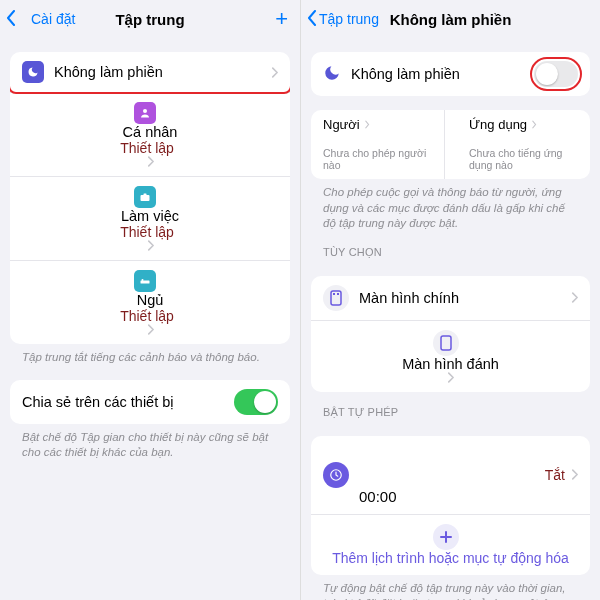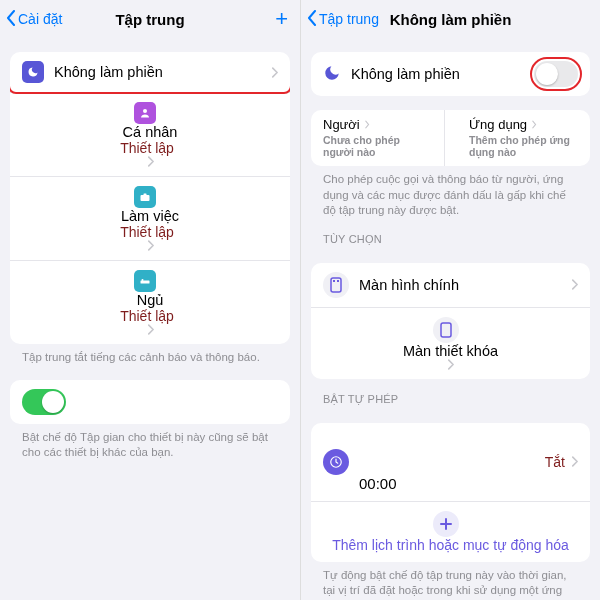--- a/index.html
+++ b/index.html
@@ -16,55 +16,55 @@
   .group { background: #fff; border-radius: 10px; overflow: hidden; margin-top: 14px; }
   .row { display: flex; align-items: center; padding: 9px 12px; min-height: 40px; font-size: 14.5px; color: #000; }
   .row + .row { border-top: 0.5px solid #e5e5ea; flex-direction: column; }
   .row .icon { width: 22px; height: 22px; border-radius: 5px; display: flex; align-items: center; justify-content: center; margin-right: 10px; flex-shrink: 0; }
   .row .label { flex: 1; }
   .row .value { color: #7f1d1d; font-size: 14px; margin-right: 6px; }
   .row .chev svg { width: 7px; height: 11px; display: block; }
   .icon-bg-indigo { background: #5856d6; }
   .icon-bg-purple { background: #af52de; }
   .icon-bg-teal  { background: #30b0c7; }
-  .footer-text { font-size: 11.5px; color: #8e8e93; padding: 6px 12px 0 12px; line-height: 1.35; }
+  .footer-text { font-size: 11.5px; color: #8e8e93; padding: 6px 12px 0 12px; line-height: 1.35; font-style: italic; }
   .section-header { font-size: 11px; color: #8e8e93; padding: 14px 12px 4px 12px; text-transform: none; letter-spacing: 0.2px; }
   .switch { width: 44px; height: 26px; border-radius: 13px; position: relative; flex-shrink: 0; }
   .switch .knob { width: 22px; height: 22px; border-radius: 50%; background: #fff; position: absolute; top: 2px; box-shadow: 0 1px 2px rgba(0,0,0,0.25); }
   .switch.on  { background: #34c759; }
   .switch.on .knob { right: 2px; }
   .switch.off { background: #e9e9eb; }
   .switch.off .knob { left: 2px; }
   .highlight { outline: 2px solid #e3262b; outline-offset: 0px; border-radius: 6px; }
   .highlight-sw { outline: 2px solid #e3262b; outline-offset: 2px; border-radius: 15px; }
   .split { display: flex; }
   .split .cell { flex: 1; padding: 7px 12px 8px 12px; }
   .split .cell + .cell { border-left: 0.5px solid #e5e5ea; padding-left: 24px; }
-  .mini-head { display:flex; align-items:center; font-size: 13px; color:#000; margin-bottom: 2px; }
+  .mini-head { display:flex; align-items:center; font-size: 13px; color:#000; margin-bottom: 15px; }
   .mini-head svg { width:6px; height:9px; margin-left:4px; }
-  .mini-sub { font-size: 10.5px; color:#8e8e93;font-weight:bold; }
+  .mini-sub { font-size: 10.5px; color:#8e8e93; }
   .circle-icon { width:26px; height:26px; border-radius:50%; display:flex; align-items:center; justify-content:center; margin-right:10px; flex-shrink:0; }
   .add-row { color:#6a5ae0; font-size:14px; }
   .time-big { font-size:15px; color:#000;margin-top:43px; }
   .time-sub { font-size:10.5px; color:#8e8e93; }
 </style>
 </head>
 <body>
 
 <div class="container">
 
   <div class="pane">
     <div class="navbar">
       <div class="nav-back">
         <span>
           <svg viewBox="0 0 10 16">
               <polyline points="8,1 2,8 8,15" fill="none" stroke="#007aff" stroke-width="2" stroke-linecap="round" stroke-linejoin="round"></polyline>
             </svg>
         </span>
-        <span style="margin-left:2px;">Cài đặt</span>
+        <span style="margin-left:15px;">Cài đặt</span>
       </div>
       <div class="nav-title">Tập trung</div>
       <div class="nav-plus">+</div>
     </div>
 
     <div class="body">
       <div class="group">
         <div class="row highlight">
           <span class="icon icon-bg-indigo">
             <svg width="12" height="12" viewBox="0 0 24 24">
@@ -121,20 +121,21 @@
               <svg viewBox="0 0 8 12">
                 <polyline points="2,1 7,6 2,11" fill="none" stroke="#c7c7cc" stroke-width="1.8" stroke-linecap="round" stroke-linejoin="round"></polyline>
               </svg>
             </span>
         </div>
       </div>
       <div class="footer-text">Tập trung tắt tiếng các cảnh báo và thông báo.</div>
 
       <div class="group">
         <div class="row">
+          <span class="label">Chia sẻ trên các thiết bị</span>
           <span class="switch on">
               <span class="knob"></span>
             </span>
         </div>
       </div>
       <div class="footer-text">Bật chế độ Tập gian cho thiết bị này cũng sẽ bật cho các thiết bị khác của bạn.</div>
     </div>
   </div>
 
   <div class="pane">
@@ -176,21 +177,21 @@
             </div>
             <div class="mini-sub">Chưa cho phép người nào</div>
           </div>
           <div class="cell">
             <div class="mini-head">
               <span>Ứng dụng</span>
               <span><svg viewBox="0 0 8 12">
                     <polyline points="2,1 6,6 2,11" fill="none" stroke="#c7c7cc" stroke-width="1.6"></polyline>
                   </svg></span>
             </div>
-            <div class="mini-sub">Thêm cho phép ứng dụng nào</div>
+            <div class="mini-sub">Chưa cho tiếng ứng dụng nào</div>
           </div>
         </div>
       </div>
       <div class="footer-text">Cho phép cuộc gọi và thông báo từ người, ứng dụng và các mục được đánh dấu là gấp khi chế độ tập trung này được bật.</div>
 
       <div class="section-header">TÙY CHỌN</div>
       <div class="group">
         <div class="row">
           <span class="circle-icon" style="background:#f0f0f5;">
             <svg width="12" height="16" viewBox="0 0 12 16">
@@ -205,21 +206,21 @@
                 <polyline points="2,1 7,6 2,11" fill="none" stroke="#c7c7cc" stroke-width="1.8" stroke-linecap="round" stroke-linejoin="round"></polyline>
               </svg>
             </span>
         </div>
         <div class="row">
           <span class="circle-icon" style="background:#f0f0f5;">
             <svg width="12" height="16" viewBox="0 0 12 16">
                 <rect x="1" y="1" width="10" height="14" rx="2" fill="none" stroke="#6a5ae0" stroke-width="1.5"></rect>
               </svg>
           </span>
-          <span class="label">Màn thiết khóa</span>
+          <span class="label">Màn hình đánh</span>
           <span class="chev">
               <svg viewBox="0 0 8 12">
                 <polyline points="2,1 7,6 2,11" fill="none" stroke="#c7c7cc" stroke-width="1.8" stroke-linecap="round" stroke-linejoin="round"></polyline>
               </svg>
             </span>
         </div>
       </div>
 
       <div class="section-header">BẬT TỰ PHÉP</div>
       <div class="group">

